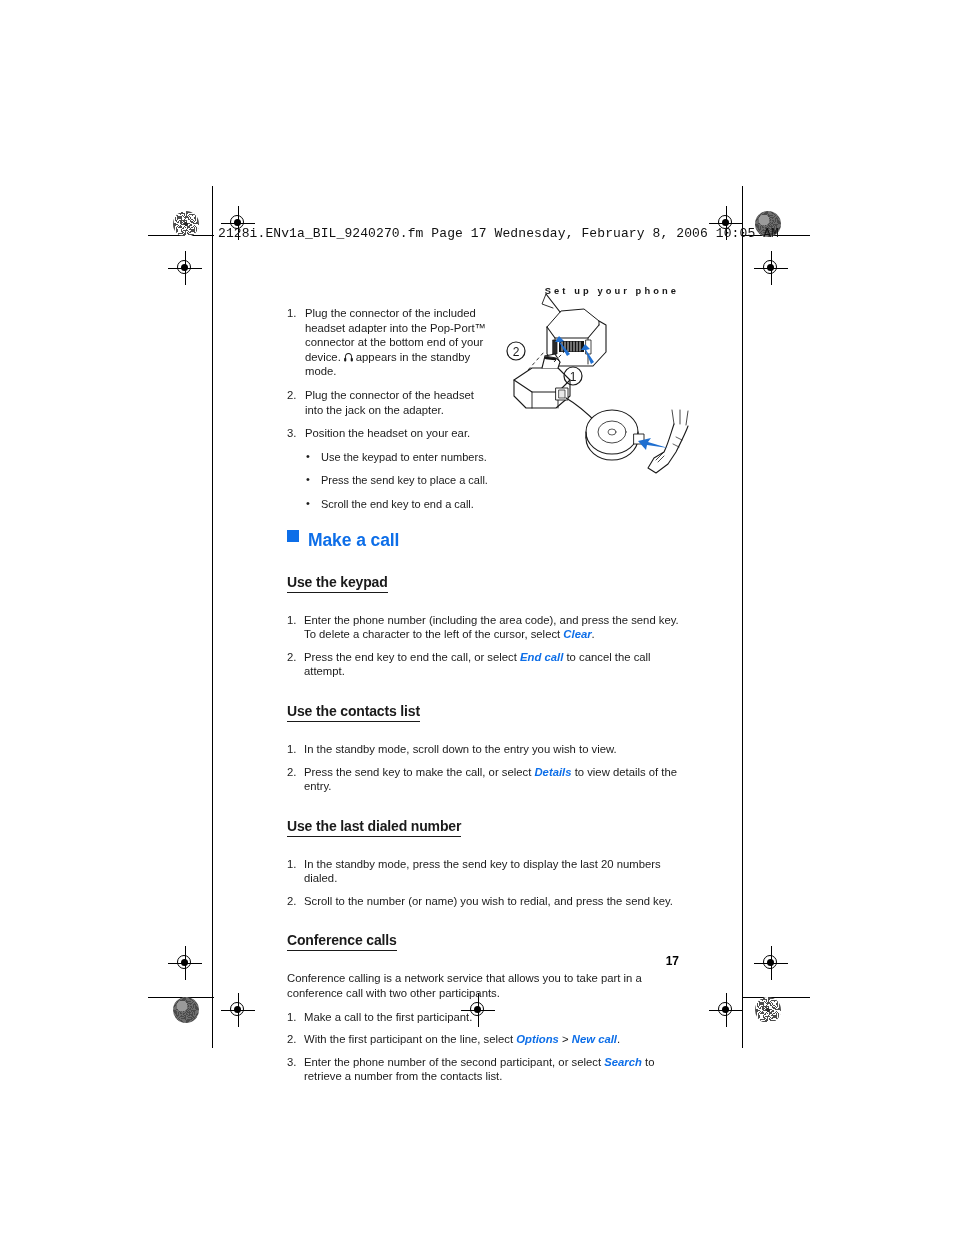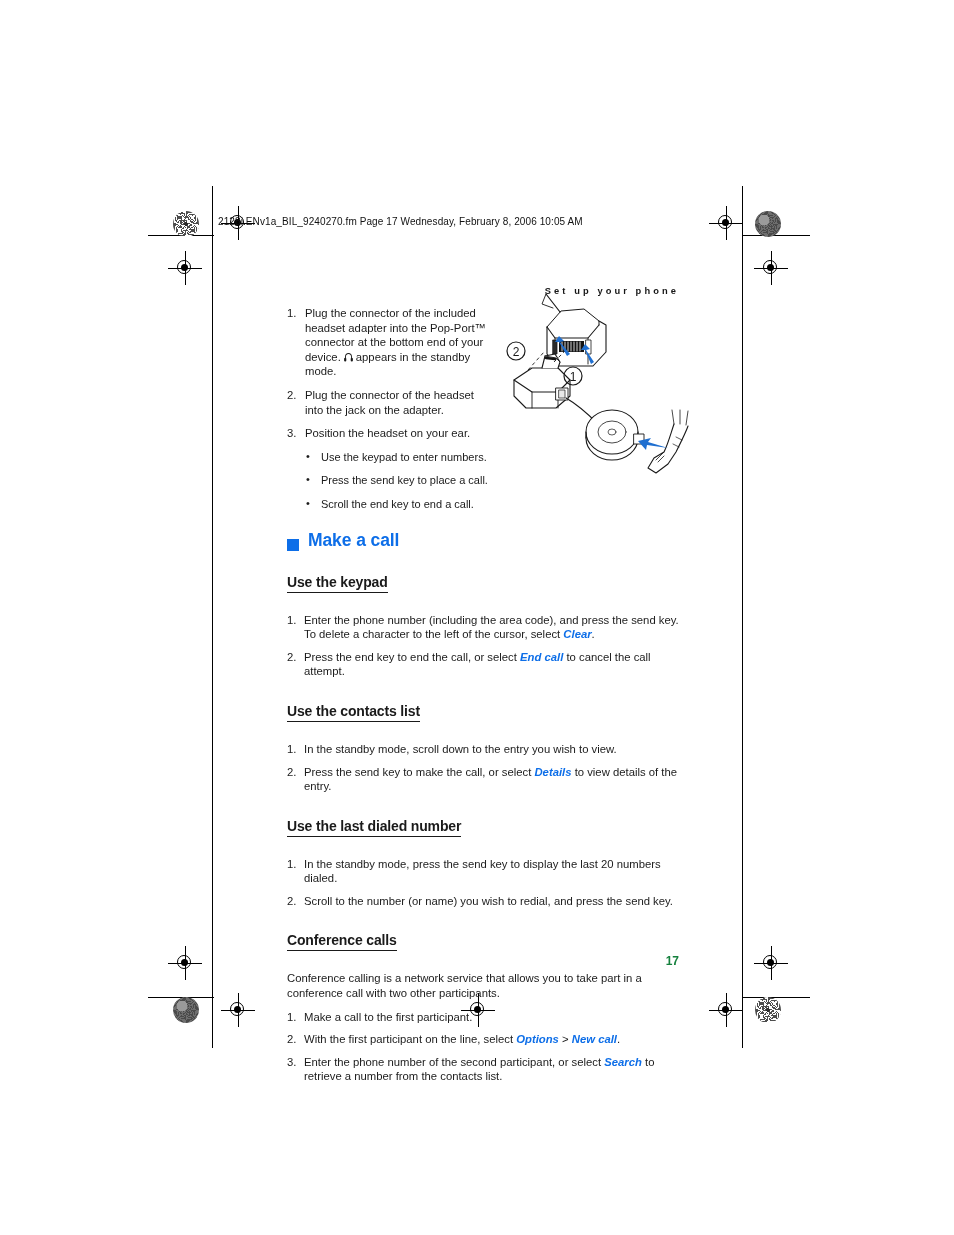--- a/index.html
+++ b/index.html
@@ -49,23 +49,23 @@
     position: absolute; width: 26px; height: 26px; border-radius: 50%;
     background:
       radial-gradient(circle at 50% 50%, #2b2b2b 0 10%, transparent 11%),
       repeating-conic-gradient(from 0deg, #ffffff 0deg 2.2deg, #4d4d4d 2.2deg 4.4deg);
   }
 
   
   .fmline {
     position: absolute;
     left: 218px;
-    top: 216px;
-    font-family: Liberation Sans, sans-serif;
-    font-size: 10px;
+    top: 226px;
+    font-family: Liberation Mono, monospace;
+    font-size: 13px;
     color: #111;
     white-space: nowrap;
     letter-spacing: 0.1px;
   }
 
   
   .page {
     position: absolute;
     left: 287px;
     top: 276px;
@@ -125,21 +125,21 @@
 
   .hs-icon {
     display: inline-block;
     vertical-align: -2px;
     width: 11px; height: 11px;
     margin: 0 2px;
   }
 
   .chapter {
     display: flex;
-    align-items: flex-end;
+    align-items: flex-start;
     gap: 9px;
     margin: 18px 0 11px 0;
   }
   .chapter .sq {
     width: 12px; height: 12px;
     display: inline-block;
   }
   .chapter .ttl {
     font-size: 17.5px;
     font-weight: bold;
@@ -164,21 +164,21 @@
   }
 
   .em { font-style: italic; font-weight: bold; }
 
   .pageno {
     position: absolute;
     right: 0;
     top: 678px;
     font-size: 12px;
     font-weight: bold;
-    color: #15803d;
+    color: #000000;
   }
 
   .figure {
     position: absolute;
     left: 498px;
     top: 292px;
     width: 196px;
     height: 188px;
   }
 </style>

